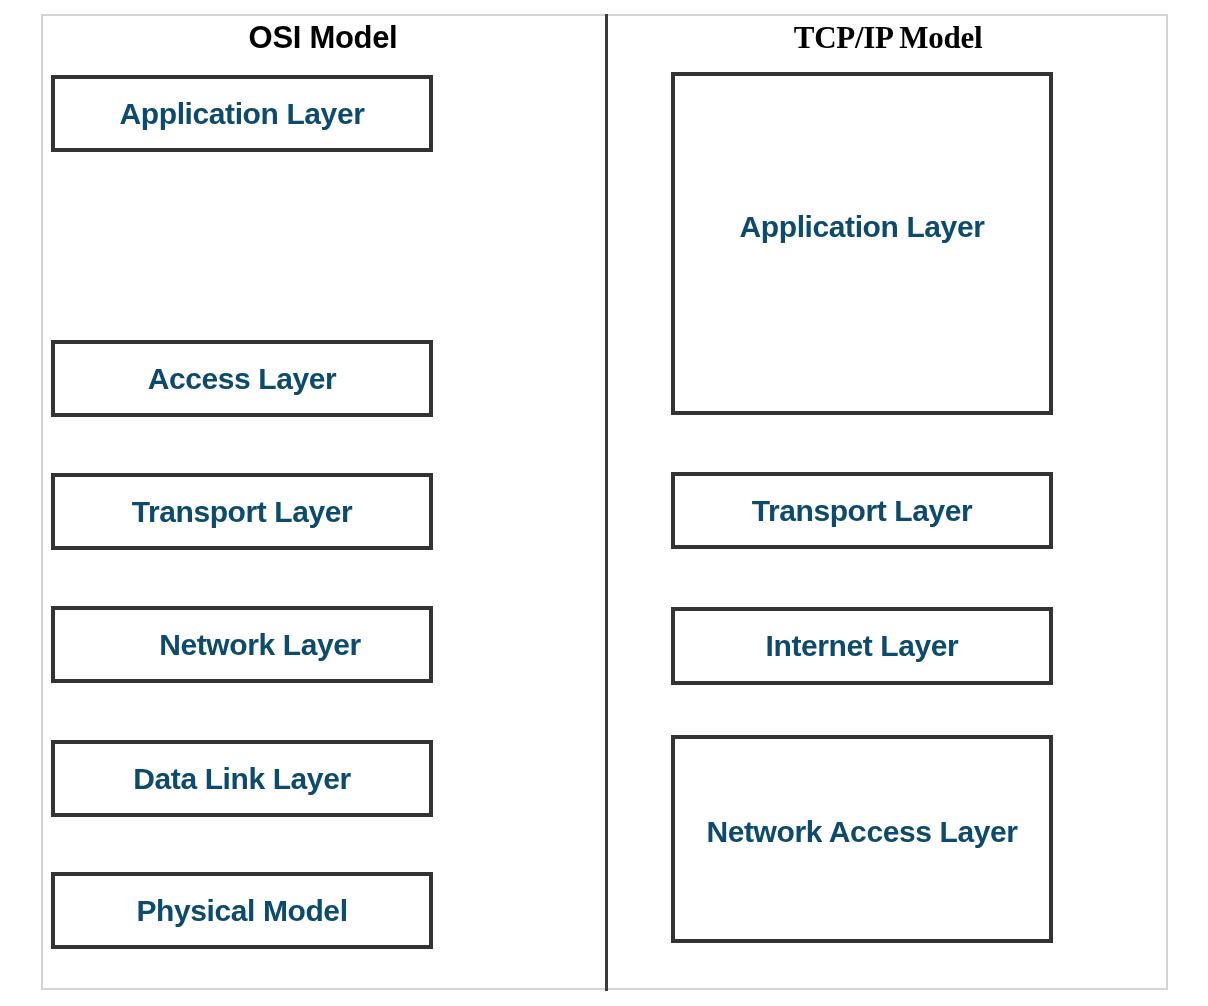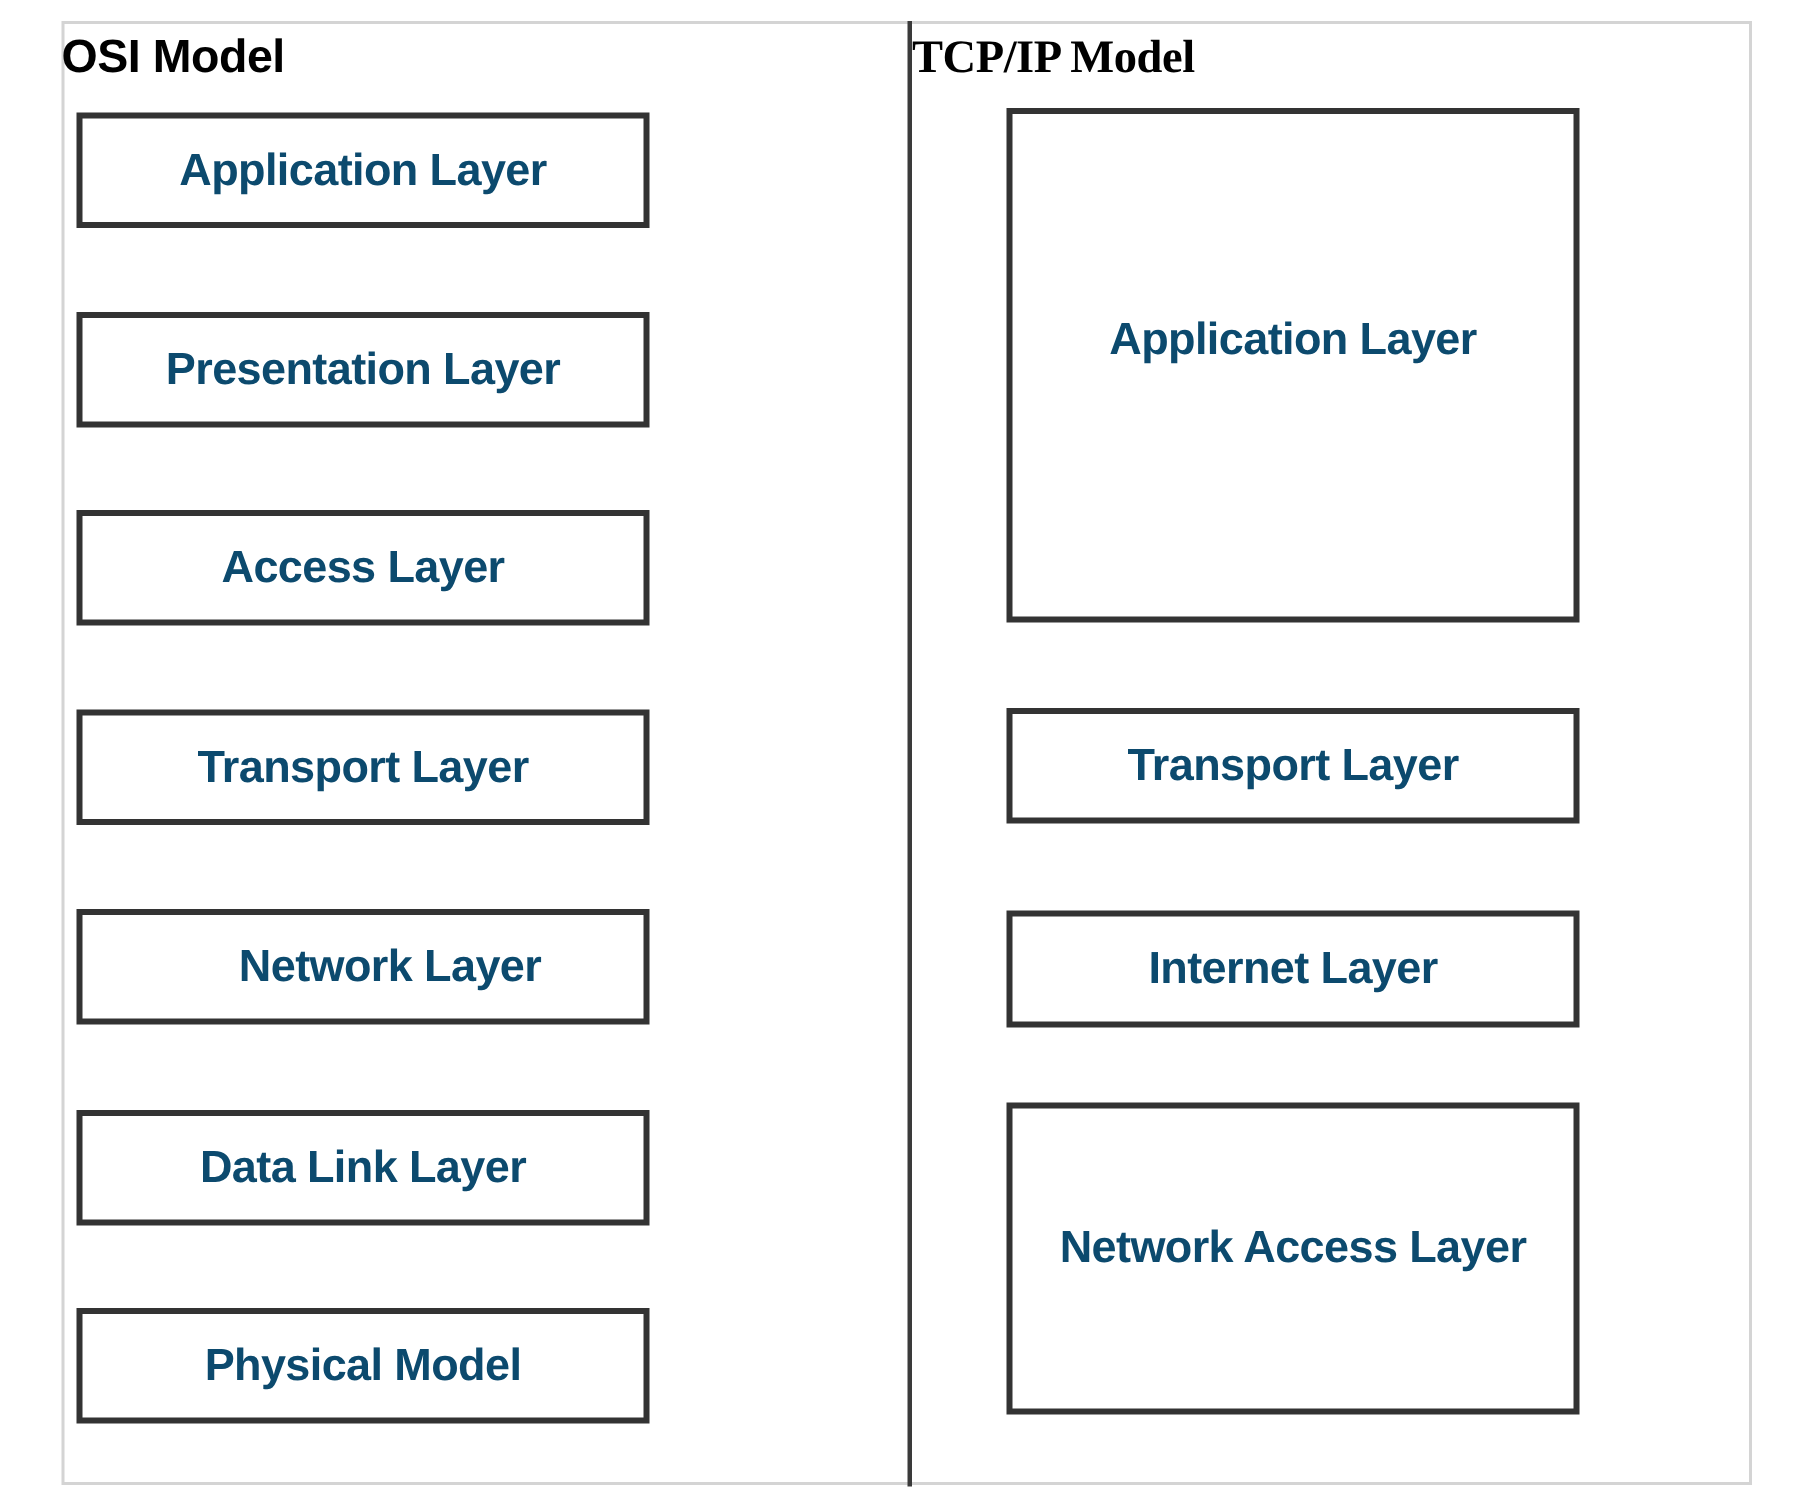--- a/index.html
+++ b/index.html
@@ -34,20 +34,21 @@
     width: 3px;
     height: 977px;
     background: #3a3a3a;
   }
   .col-title {
     position: absolute;
     font-size: 31px;
     font-weight: bold;
     color: #000000;
     letter-spacing: -0.3px;
+    text-align: center;
     white-space: nowrap;
     line-height: 1;
   }
   #osi-title  { left: 41px;  top: 22px; width: 564px; }
   #tcp-title  { left: 608px; top: 22px; width: 560px; font-family: Liberation Serif, serif; }
 
   .layer-box {
     position: absolute;
     box-sizing: border-box;
     background: #ffffff;
@@ -82,23 +83,20 @@
 
   <div class="outer-frame"></div>
   <div class="column-divider"></div>
 
   <div class="col-title" id="osi-title">OSI Model</div>
 
   <div class="layer-box osi-box" style="top:75px;">
     <span class="layer-label">Application Layer</span>
   </div>
 
-  <div class="layer-box osi-box" style="top:208px;">
-    <span class="layer-label">Presentation Layer</span>
-  </div>
 
   <div class="layer-box osi-box" style="top:340px;">
     <span class="layer-label">Access Layer</span>
   </div>
 
   <div class="layer-box osi-box" style="top:473px;">
     <span class="layer-label">Transport Layer</span>
   </div>
 
   <div class="layer-box osi-box" style="top:606px;padding-left:36px;">

